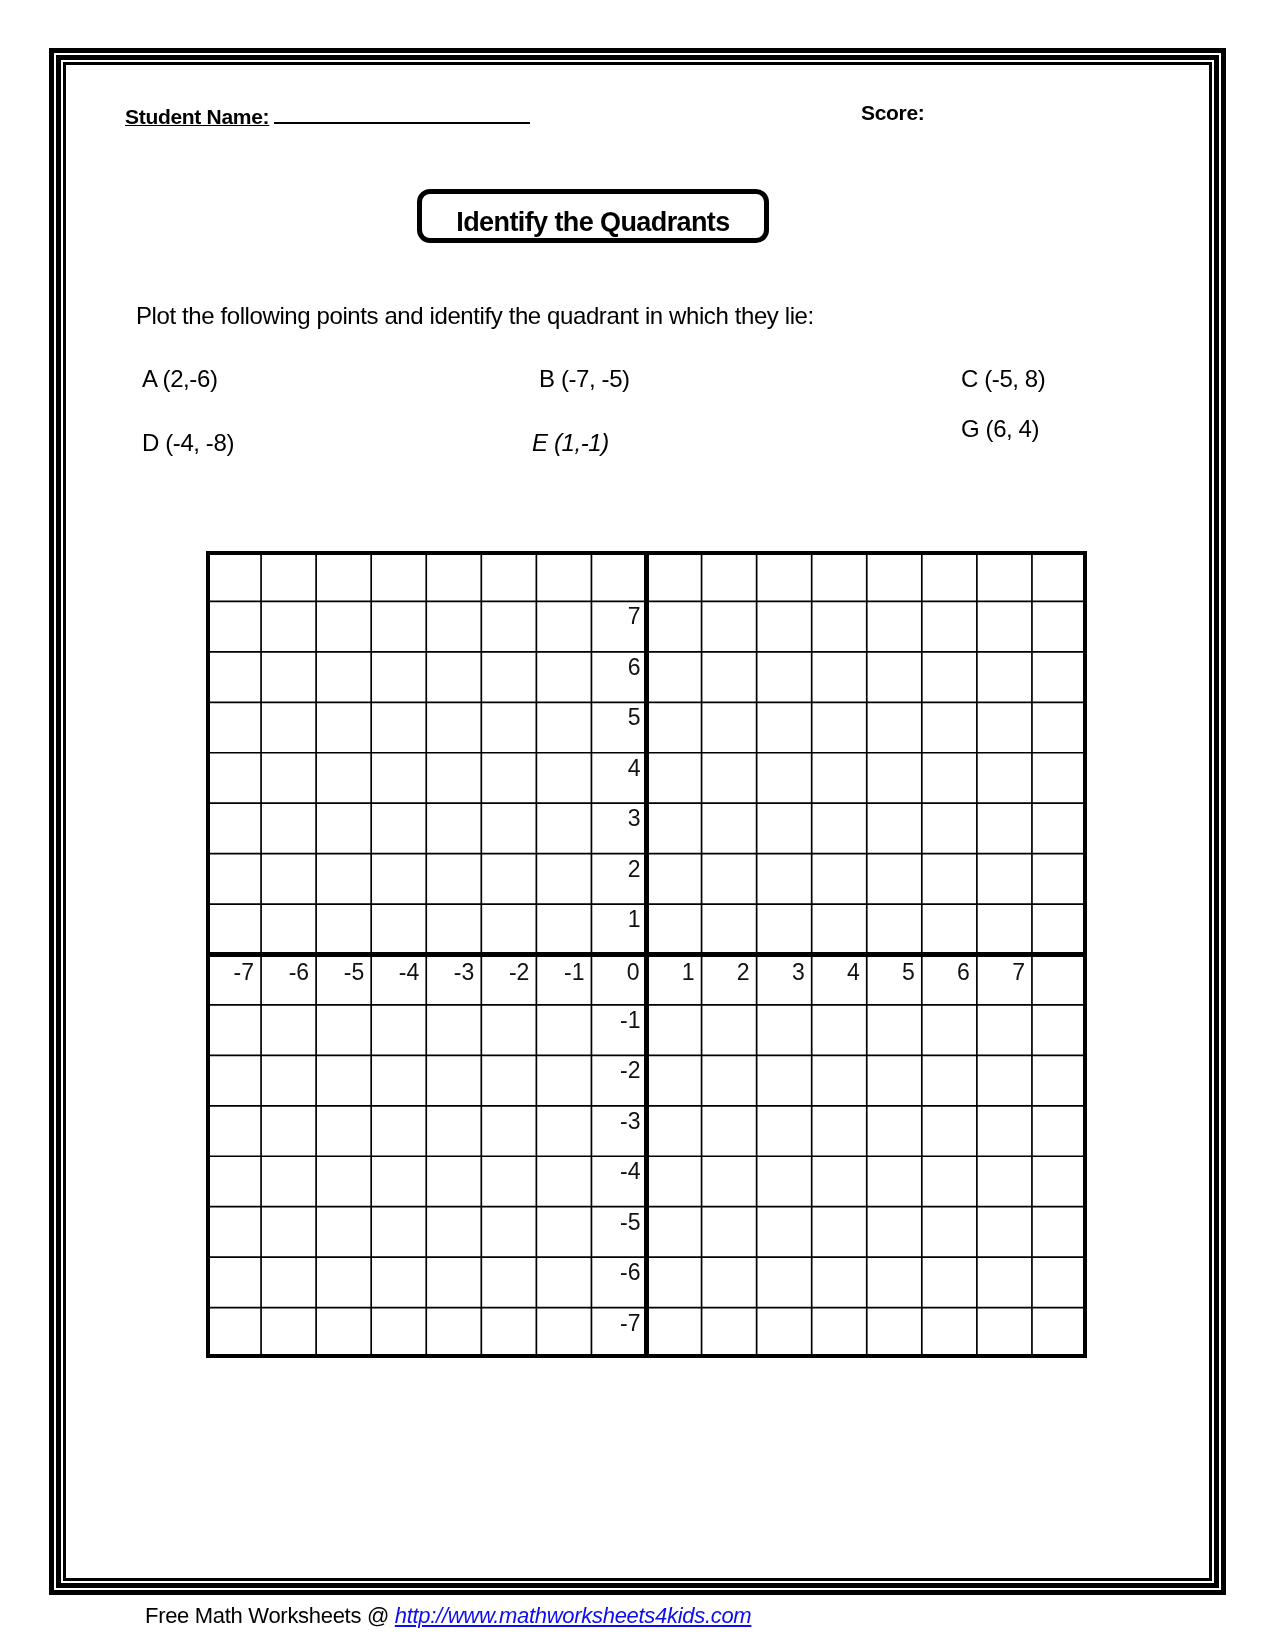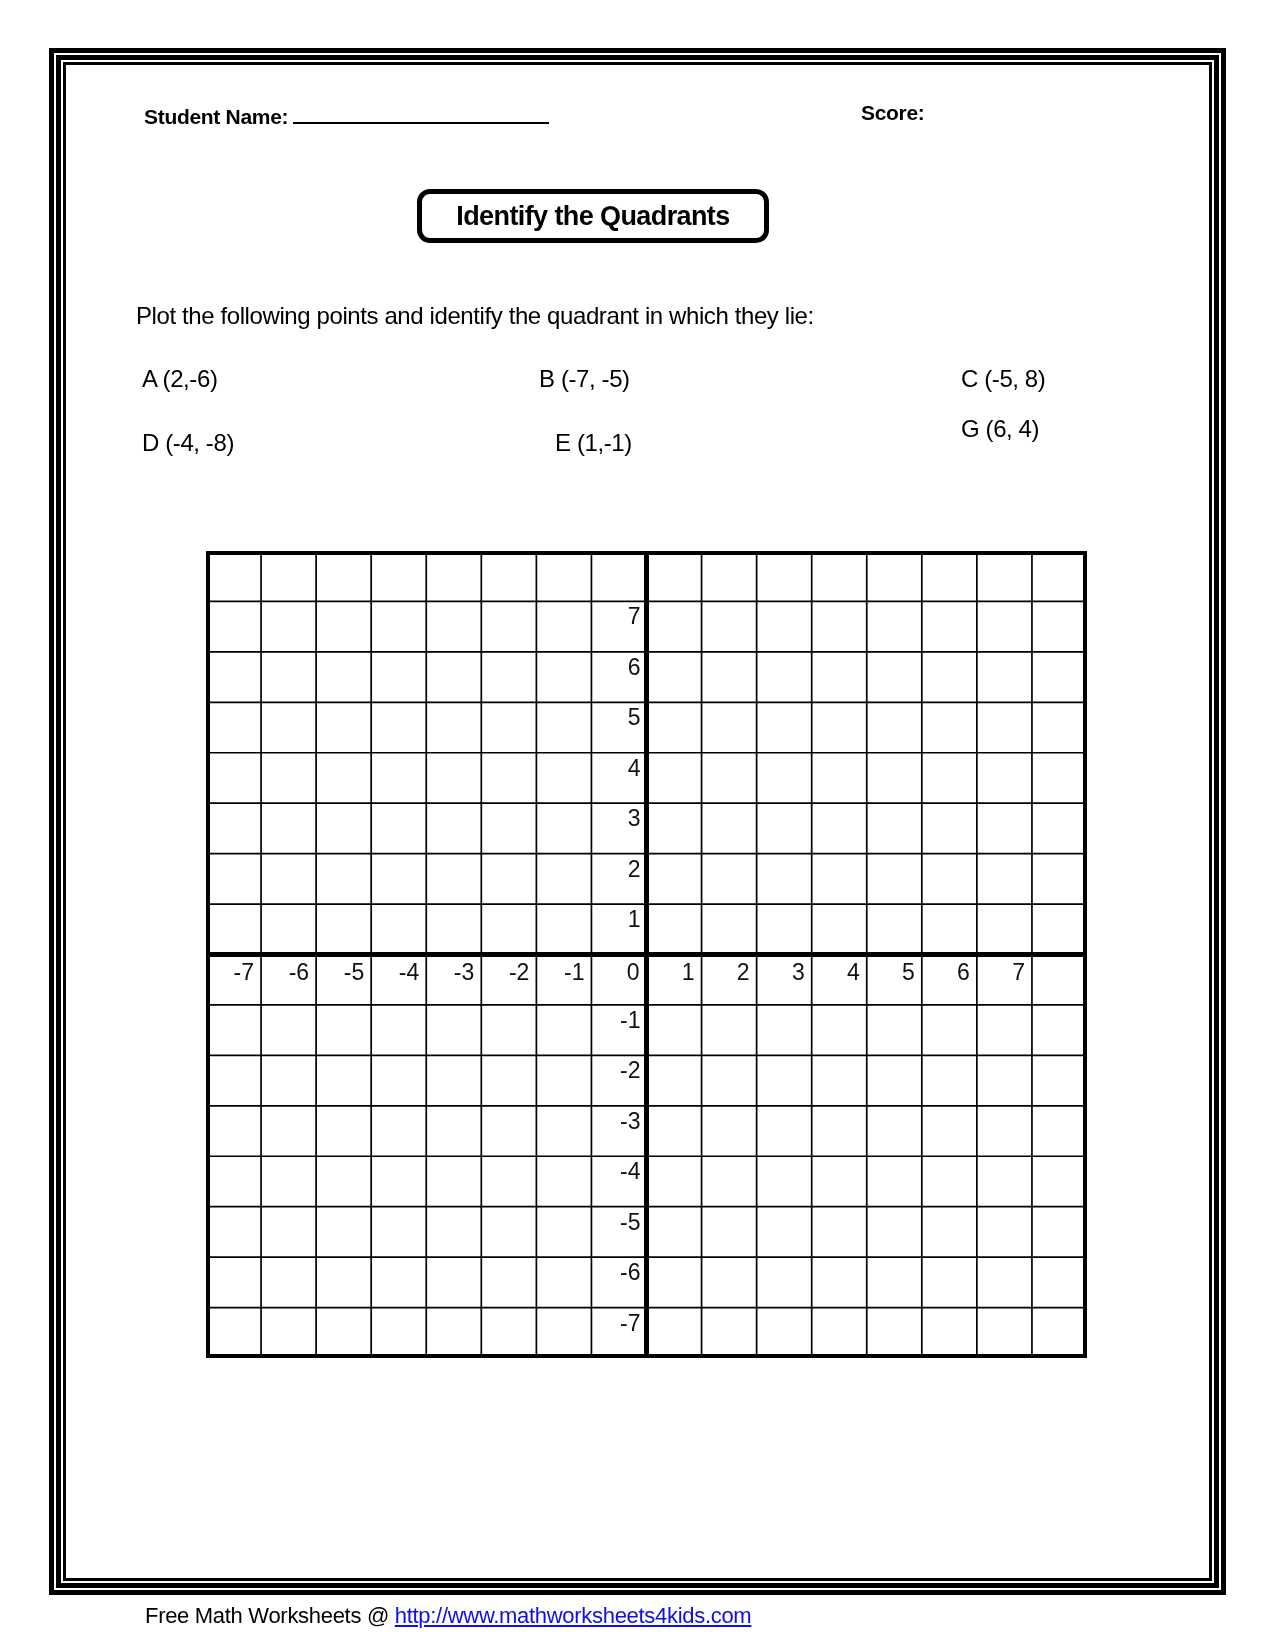--- a/index.html
+++ b/index.html
@@ -9,35 +9,35 @@
   }
   .abs{position:absolute;}
 
   
   .frame{left:49px;top:48px;width:1177px;height:1547px;box-sizing:border-box;
          border:5px solid #000;padding:2px;}
   .frame-mid{width:100%;height:100%;box-sizing:border-box;border:5px solid #000;padding:2px;}
   .frame-inner{width:100%;height:100%;box-sizing:border-box;border:3px solid #000;}
 
   .hdr-label{font-weight:bold;font-size:21px;letter-spacing:-0.3px;}
-  .student-row{left:144px;top:101px;}
+  .student-row{left:125px;top:101px;text-decoration:underline;}
   .blank-line{display:inline-block;width:256px;height:21px;border-bottom:2px solid #000;
               margin-left:5px;vertical-align:baseline;}
   .score-row{left:861px;top:101px;text-align:center;}
 
   .title-box{left:417px;top:189px;width:352px;height:54px;box-sizing:border-box;
              border:5px solid #000;border-radius:13px;
-             display:flex;align-items:center;justify-content:center;background:#fff;}
+             display:flex;align-items:flex-end;justify-content:center;background:#fff;}
   .title-text{font-weight:bold;font-size:27px;letter-spacing:-0.6px;white-space:nowrap;}
 
   .instruction{left:136px;top:302px;font-size:24px;letter-spacing:-0.4px;white-space:nowrap;}
 
   .point-item{font-size:24px;letter-spacing:-0.4px;white-space:nowrap;}
   .p-a{left:142px;top:365px;}  .p-b{left:539px;top:365px;}  .p-c{left:961px;top:365px;}
-  .p-d{left:142px;top:429px;}  .p-e{left:555px;top:429px;}  .p-g{left:961px;top:415px;}
+  .p-d{left:142px;top:429px;}  .p-e{left:532px;top:429px;font-style:italic;}  .p-g{left:961px;top:415px;}
 
   #grid-svg{left:206px;top:551px;}
 
   .footer{left:145px;top:1603px;font-size:22px;letter-spacing:-0.3px;white-space:nowrap;}
   .footer a{text-decoration:underline;}
 </style>
 </head>
 <body>
 
 <div class="abs frame">
@@ -129,14 +129,14 @@
     <text x="434.5" y="476.9375" text-anchor="end" font-size="23" font-family="&quot;Liberation Sans&quot;, sans-serif" fill="#111">-1</text>
     <text x="434.5" y="527.375" text-anchor="end" font-size="23" font-family="&quot;Liberation Sans&quot;, sans-serif" fill="#111">-2</text>
     <text x="434.5" y="577.8125" text-anchor="end" font-size="23" font-family="&quot;Liberation Sans&quot;, sans-serif" fill="#111">-3</text>
     <text x="434.5" y="628.25" text-anchor="end" font-size="23" font-family="&quot;Liberation Sans&quot;, sans-serif" fill="#111">-4</text>
     <text x="434.5" y="678.6875" text-anchor="end" font-size="23" font-family="&quot;Liberation Sans&quot;, sans-serif" fill="#111">-5</text>
     <text x="434.5" y="729.125" text-anchor="end" font-size="23" font-family="&quot;Liberation Sans&quot;, sans-serif" fill="#111">-6</text>
     <text x="434.5" y="779.5625" text-anchor="end" font-size="23" font-family="&quot;Liberation Sans&quot;, sans-serif" fill="#111">-7</text>
   </svg>
 
 <div class="abs footer">
-  <span>Free Math Worksheets @ </span><a href="#" style="color: rgb(13, 13, 238);">http://www.mathworksheets4kids.com</a>
+  <span>Free Math Worksheets @ </span><a href="#" style="color: rgb(13, 13, 238); font-style: italic;">http://www.mathworksheets4kids.com</a>
 </div>
 
 </body></html>

